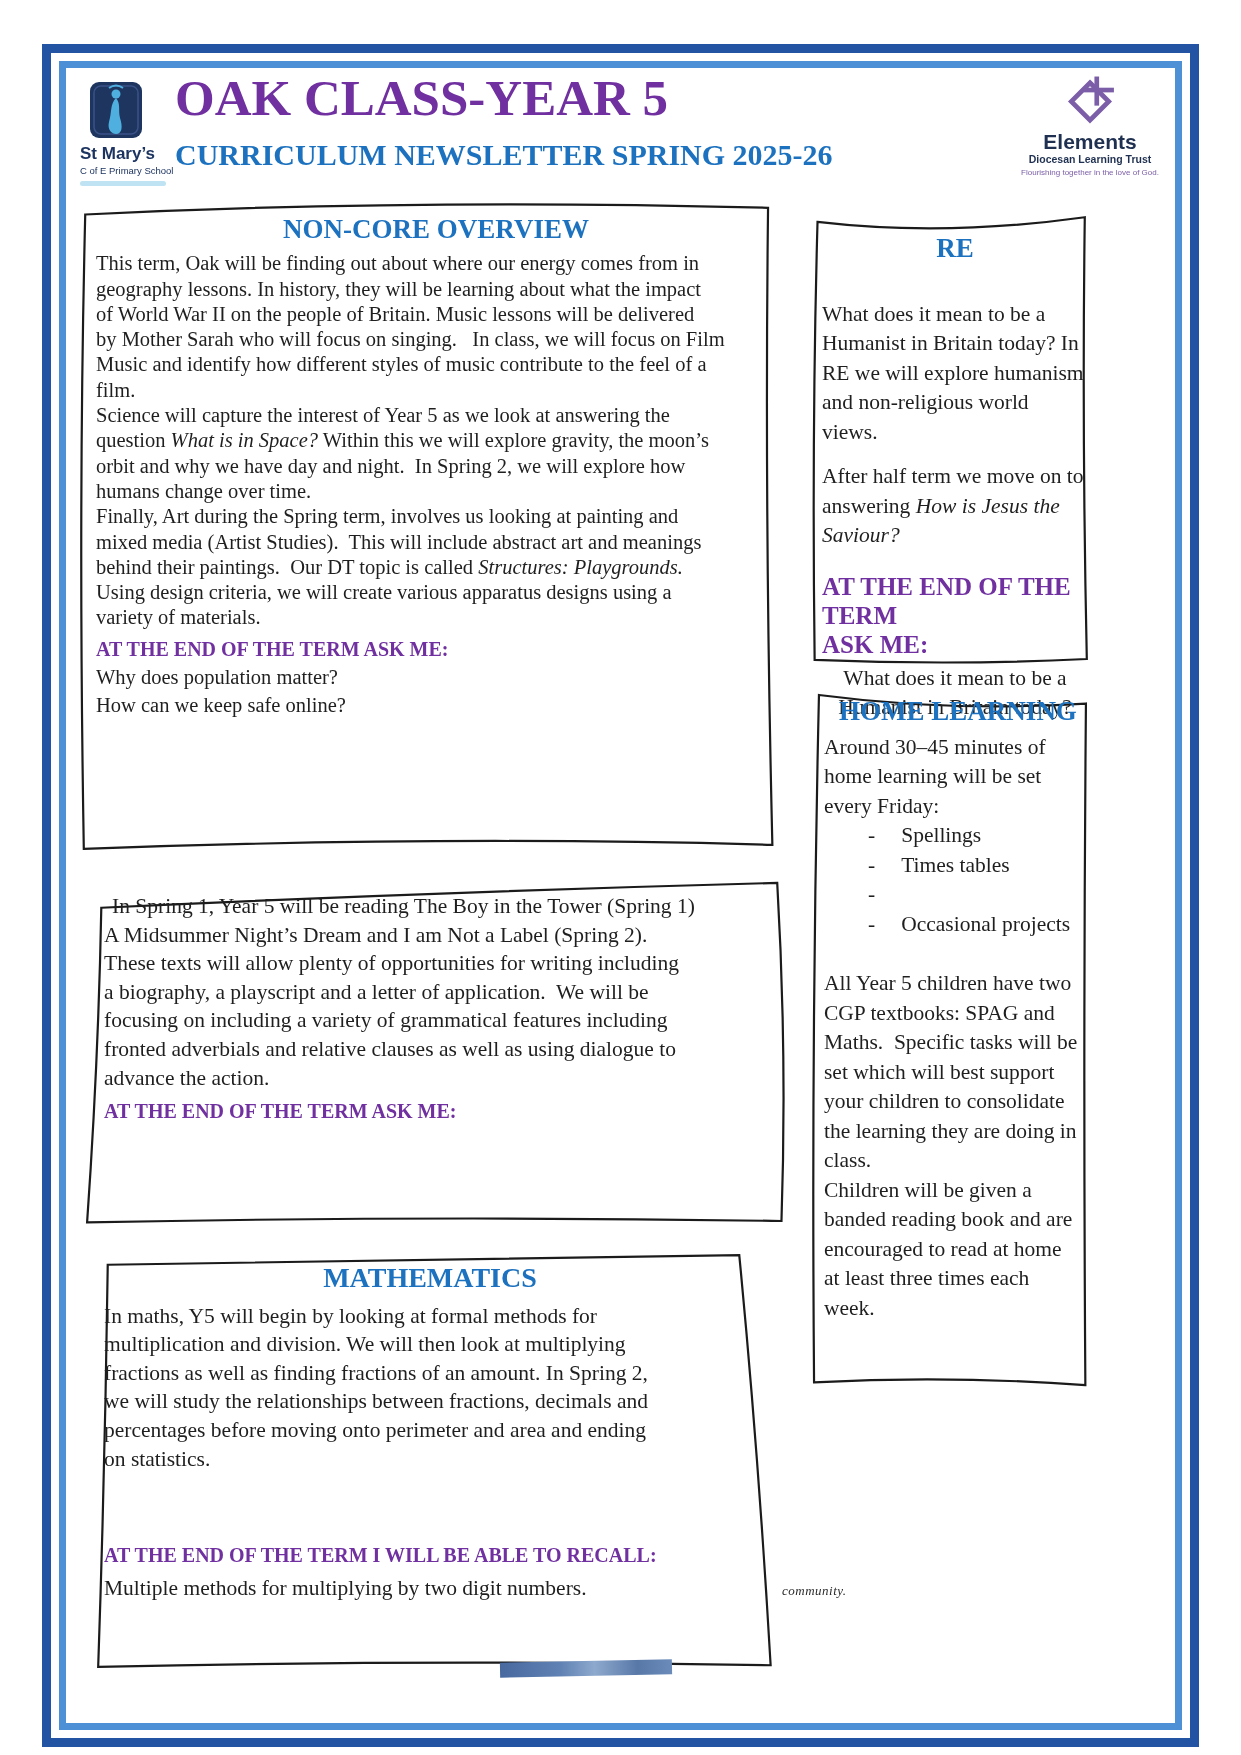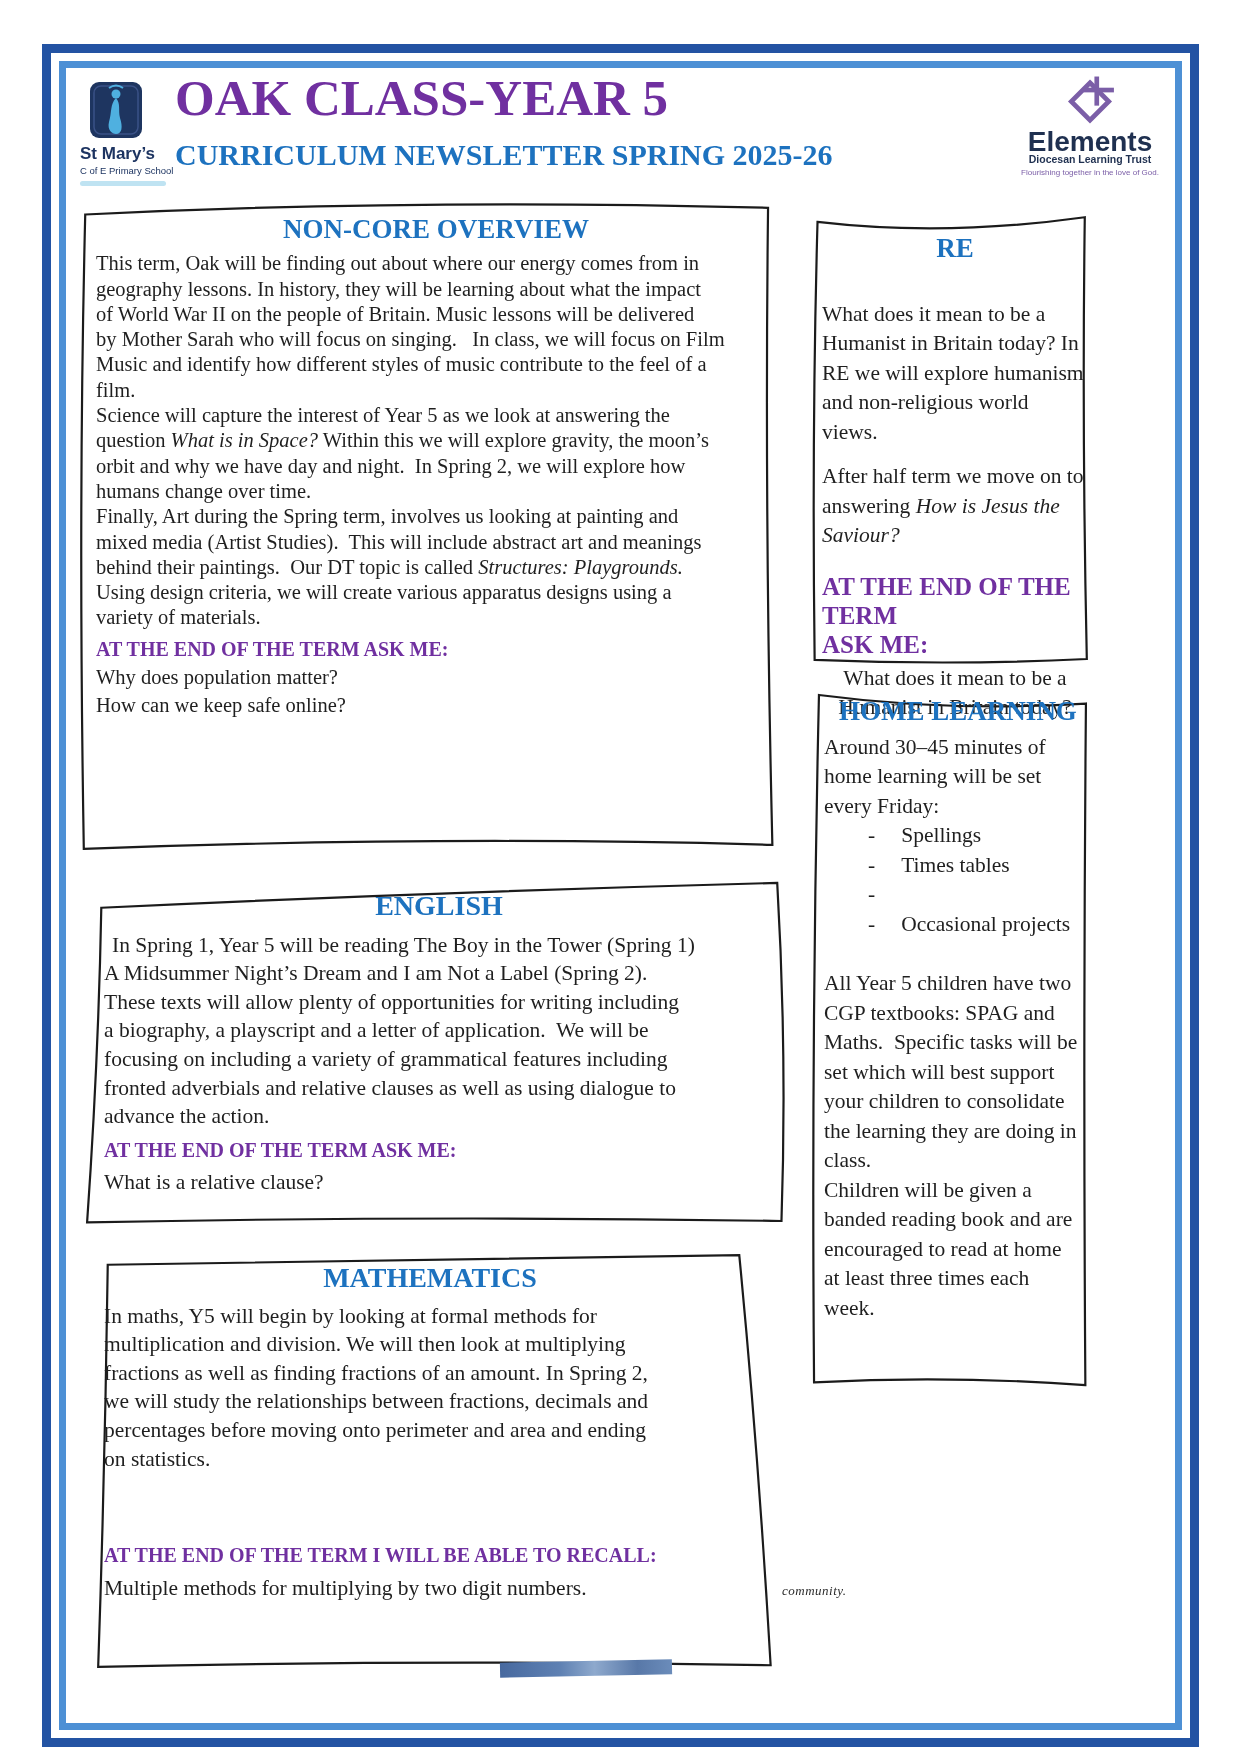--- a/index.html
+++ b/index.html
@@ -13,21 +13,21 @@
   .school-logo{position:absolute;left:80px;top:80px;width:110px;font-family:"Liberation Sans",sans-serif;}
   .school-logo svg{display:block;margin-left:8px;}
   .school-name{font-weight:bold;font-size:17px;color:#1d3461;margin-top:4px;}
   .school-sub{font-size:9.5px;color:#1d3461;margin-top:1px;}
   .school-tagline{width:86px;height:5px;background:#bfe3f2;border-radius:3px;margin-top:5px;}
   .title-block{position:absolute;left:175px;top:70px;width:760px;}
   .main-title{font-size:51px;font-weight:bold;color:#7030a0;line-height:56px;letter-spacing:0px;}
   .sub-title{font-size:30px;font-weight:bold;color:#1d72bf;margin-top:12px;}
   .trust-logo{position:absolute;left:1010px;top:72px;width:160px;text-align:center;font-family:"Liberation Sans",sans-serif;}
   .trust-logo svg{display:block;margin:0 auto;}
-  .trust-name{font-weight:bold;font-size:28px;color:#1f3050;line-height:20px;}
+  .trust-name{font-weight:bold;font-size:21px;color:#1f3050;line-height:20px;}
   .trust-sub{font-size:10.5px;font-weight:bold;color:#1f3050;margin-top:1px;}
   .trust-tagline{font-size:8px;color:#7b5ea7;margin-top:3px;}
 
   
   .box{position:absolute;}
   .box > svg.sketch{position:absolute;left:0;top:0;width:100%;height:100%;}
   .box .content{position:relative;z-index:1;}
   .h-blue{color:#1d72bf;font-weight:bold;text-align:center;margin:0;}
   .p{margin:0;white-space:pre-wrap;}
   .p em{font-style:italic;}
@@ -150,30 +150,28 @@
       <p class="p answer">What does it mean to be a
 Humanist in Britain today?</p>
     </div>
   </section>
 
   <section class="box" id="box-english" style="left:80px;top:878px;width:710px;height:350px;">
     <svg class="sketch" viewBox="0 0 1000 1000" preserveAspectRatio="none">
       <path d="M30 85 Q500 40 982 14 Q996 500 988 980 Q500 964 10 984 Q26 520 30 85 Z" fill="none" stroke="#1b1b1b" stroke-width="2.2" vector-effect="non-scaling-stroke"></path>
     </svg>
     <div class="content">
-      <h2 class="h-blue">ENGLISH</h2>
       <p class="p indent"><span>In Spring 1, Year 5 will be reading The Boy in the Tower (Spring 1)
 A Midsummer Night’s Dream and I am Not a Label (Spring 2).
 These texts will allow plenty of opportunities for writing including
 a biography, a playscript and a letter of application.  We will be
 focusing on including a variety of grammatical features including
 fronted adverbials and relative clauses as well as using dialogue to
 advance the action.</span></p>
       <p class="purple">AT THE END OF THE TERM ASK ME:</p>
-      <p class="p q">What is a relative clause?</p>
     </div>
   </section>
 
   <section class="box" id="box-home" style="left:806px;top:685px;width:288px;height:713px;">
     <svg class="sketch" viewBox="0 0 1000 1000" preserveAspectRatio="none">
       <path d="M45 14 Q500 38 972 26 Q962 500 970 982 Q500 968 28 978 Q18 490 45 14 Z" fill="none" stroke="#1b1b1b" stroke-width="2.2" vector-effect="non-scaling-stroke"></path>
     </svg>
     <div class="content">
       <h2 class="h-blue">HOME LEARNING</h2>
       <p class="p"><span>Around 30–45 minutes of

